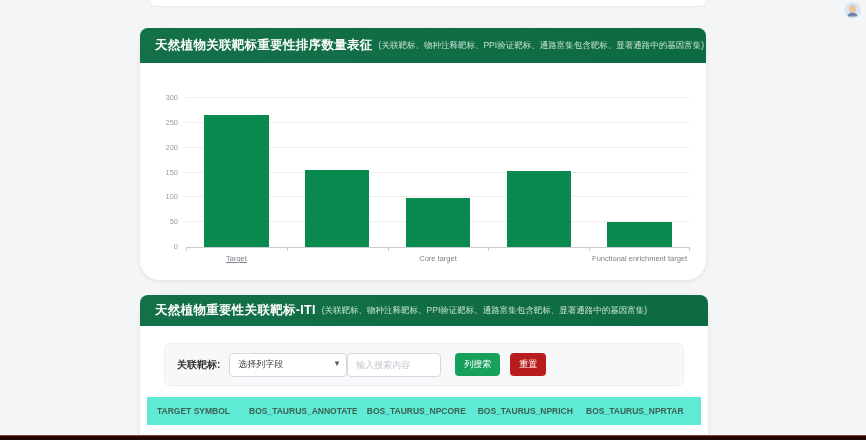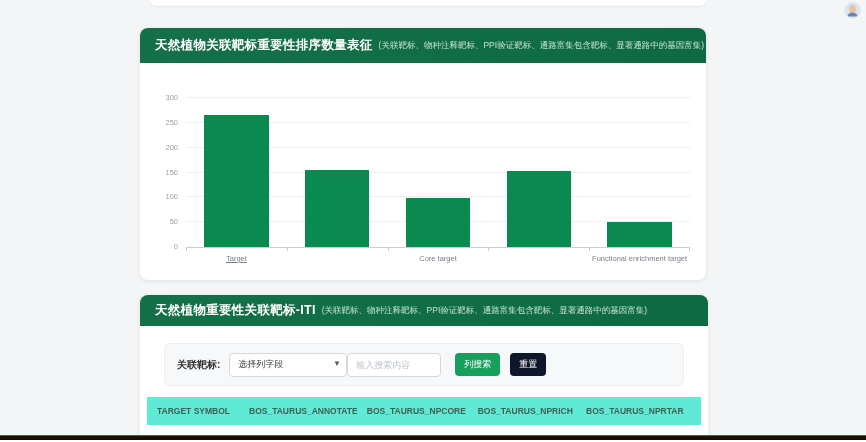--- a/index.html
+++ b/index.html
@@ -6,21 +6,21 @@
   body{font-family:"Liberation Sans","DejaVu Sans",sans-serif;}
   #screen{position:relative;width:866px;height:442px;background:#f4f5f7;overflow:hidden;}
 
   
   .top-strip{position:absolute;left:150px;top:0;width:556px;height:6px;background:#ffffff;
              border-radius:0 0 8px 8px;box-shadow:0 1px 2px rgba(0,0,0,.06);}
 
   .avatar{position:absolute;left:845px;top:3px;width:15px;height:15px;border-radius:50%;
           background:#dce7f6;overflow:hidden;cursor:pointer;box-shadow:0 0 0 1px rgba(0,0,0,.05);}
 
-  .card{position:absolute;background:#fff;border-radius:8px;box-shadow:0 1px 4px rgba(20,40,30,.10);}
+  .card{position:absolute;background:#fff;border-radius:20px;box-shadow:0 1px 4px rgba(20,40,30,.10);}
   #chart-card{left:140px;top:28px;width:566px;height:252px;}
   #table-card{left:140px;top:295px;width:568px;height:165px;}
 
   .card-header{height:35px;border-radius:8px 8px 0 0;display:flex;align-items:center;
                padding:0 15px;background:linear-gradient(90deg,#147049,#0e6a43);}
   #table-card .card-header{height:31px;}
   .card-title{color:#ffffff;font-size:12.5px;font-weight:bold;letter-spacing:.3px;white-space:nowrap;}
   .card-subtitle{color:#c4e2d2;font-size:8.5px;margin-left:6px;white-space:nowrap;}
 
   
@@ -38,21 +38,21 @@
   .search-label{font-size:10px;font-weight:bold;color:#333;margin-right:9px;white-space:nowrap;}
   .select{position:relative;width:118px;height:24px;background:#fff;border:1px solid #d5d8dd;border-radius:4px;
           font-size:9px;color:#444;display:flex;align-items:center;padding:0 8px;box-sizing:border-box;cursor:pointer;}
   .select .chev{position:absolute;right:7px;top:4px;font-size:9px;color:#555;}
   .search-input{width:94px;height:24px;border:1px solid #d5d8dd;border-radius:4px;
                 font-size:9px;padding:0 8px;box-sizing:border-box;color:#333;font-family:inherit;}
   .search-input::placeholder{color:#bfc4cb;}
   .btn{height:23px;border:none;border-radius:4px;font-size:9px;color:#fff;padding:0 9px;
        margin-left:10px;cursor:pointer;font-family:inherit;white-space:nowrap;}
   .btn-green{background:#17a05b;margin-left:14px;}
-  .btn-gray{background:#0f172a;font-family:Liberation Serif, serif;}
+  .btn-gray{background:#b91c1c;font-family:Liberation Serif, serif;}
 
   
   .tbl-wrap{margin:11px 7px 0 7px;}
   table{width:100%;border-collapse:collapse;table-layout:fixed;}
   th{background:#5eead4;color:#3f6052;font-size:8.5px;font-weight:bold;text-align:left;
      padding:9px 10px;white-space:nowrap;overflow:hidden;}
   td{background:#fff;color:#5a6268;font-size:9.5px;text-align:left;padding:9px 10px;white-space:nowrap;overflow:hidden;}
 
   
   .bottom-bar{position:absolute;left:0;bottom:2px;width:866px;height:5px;

